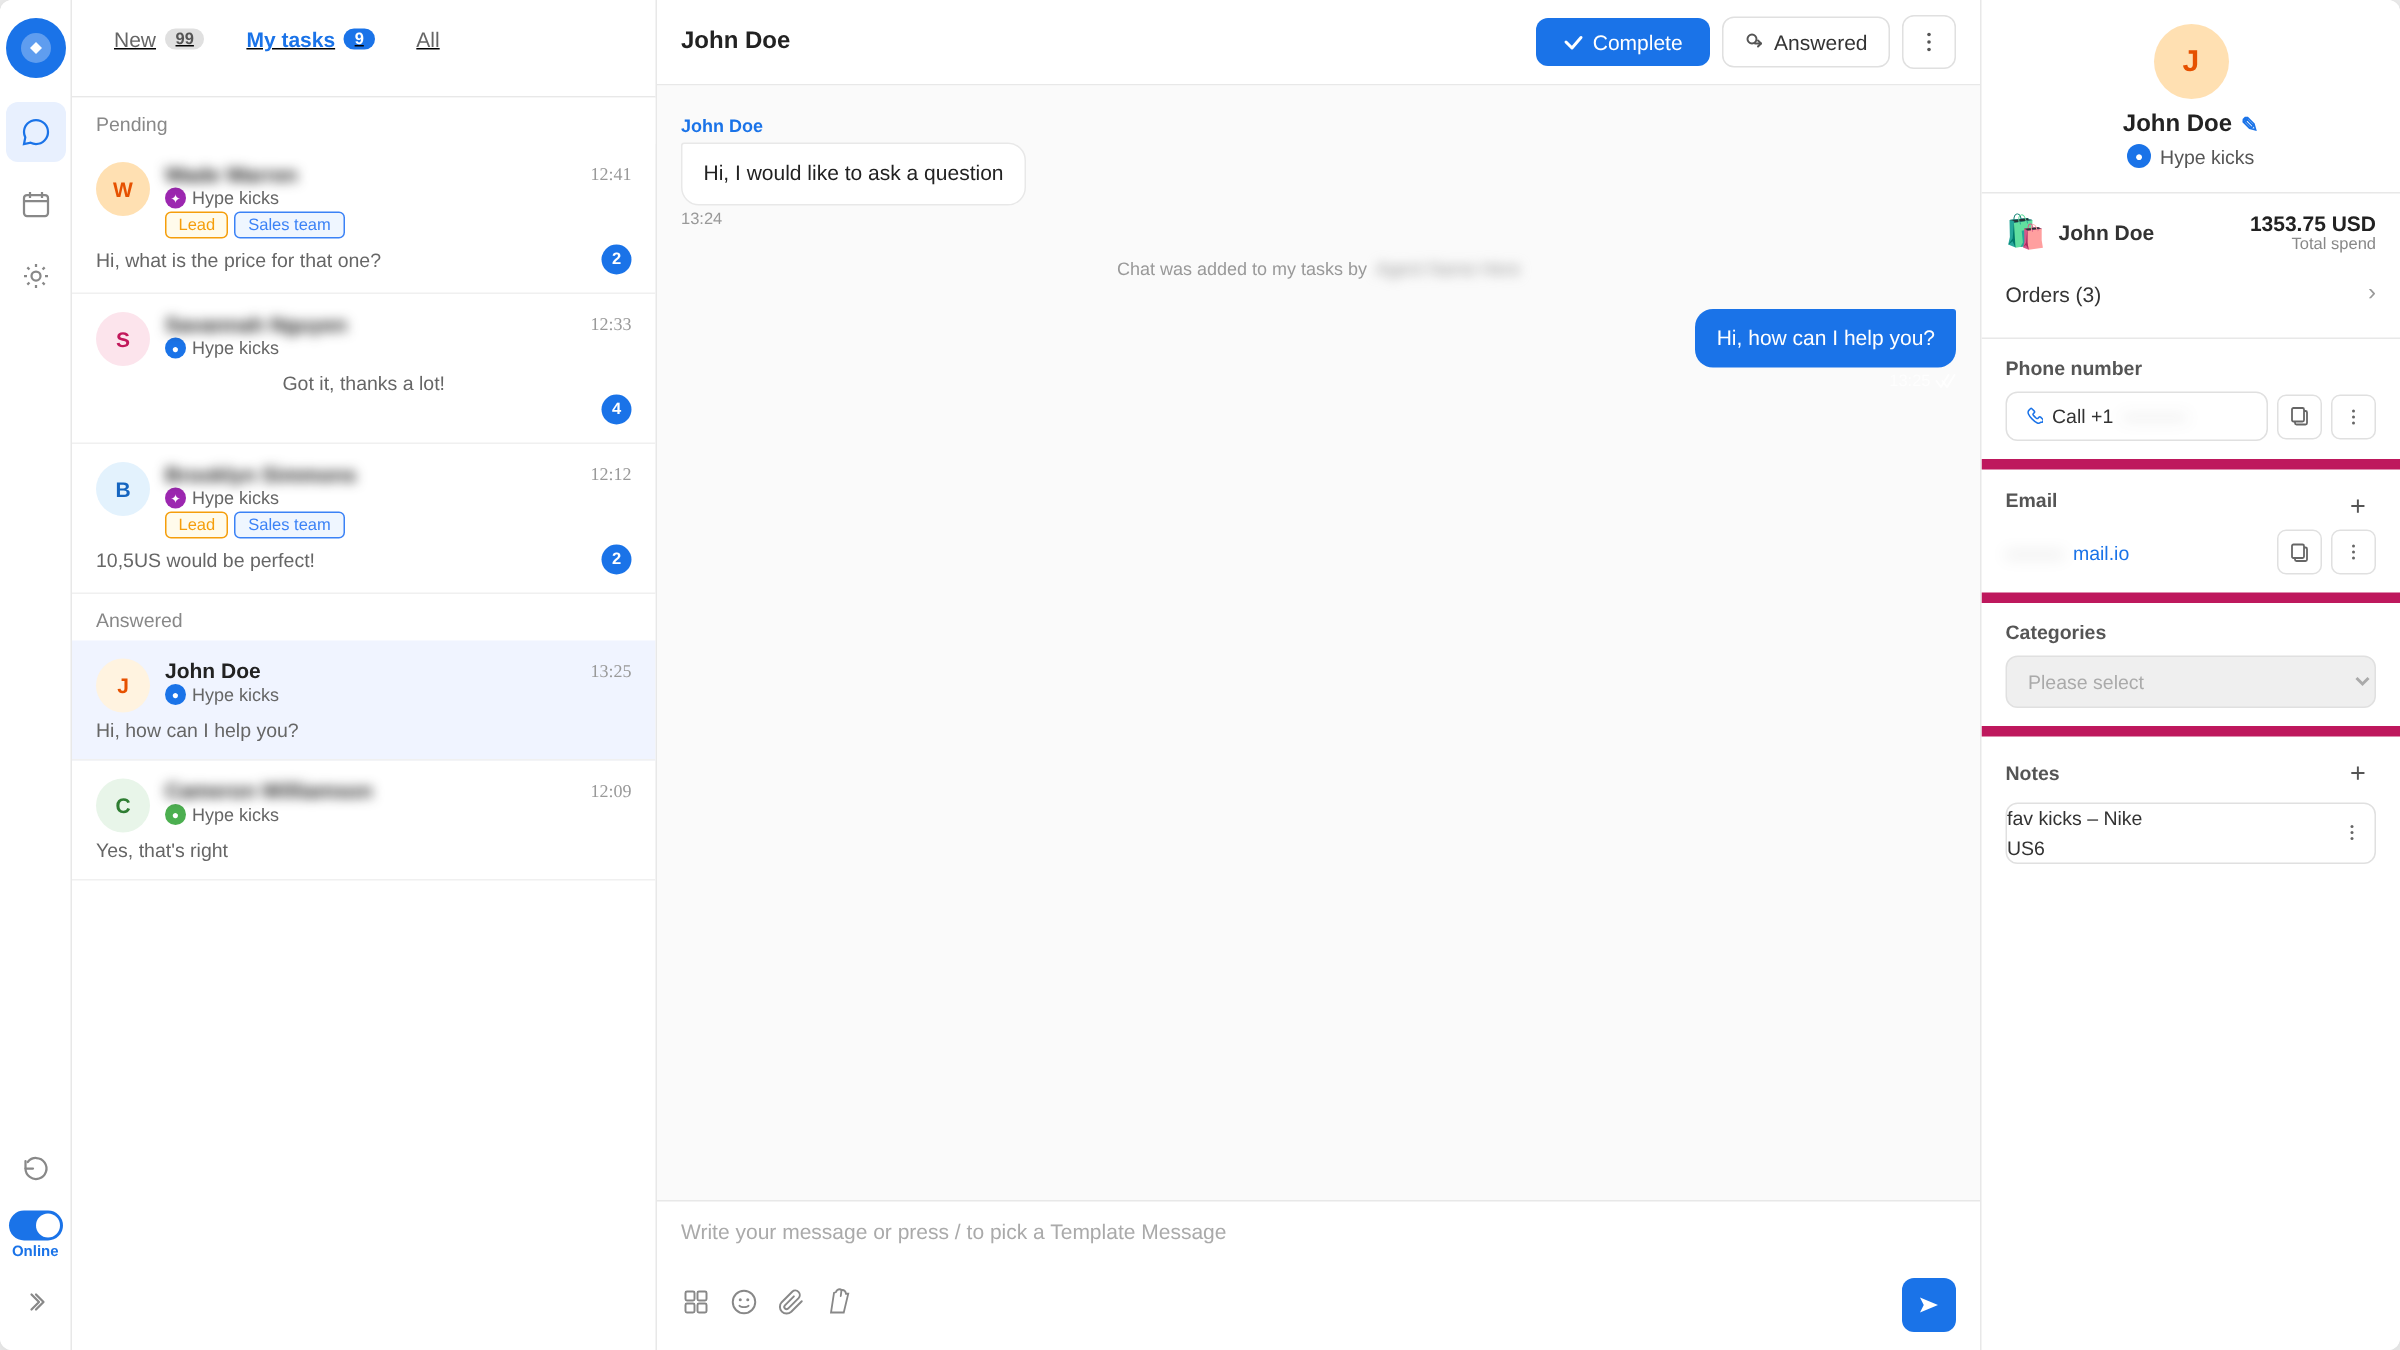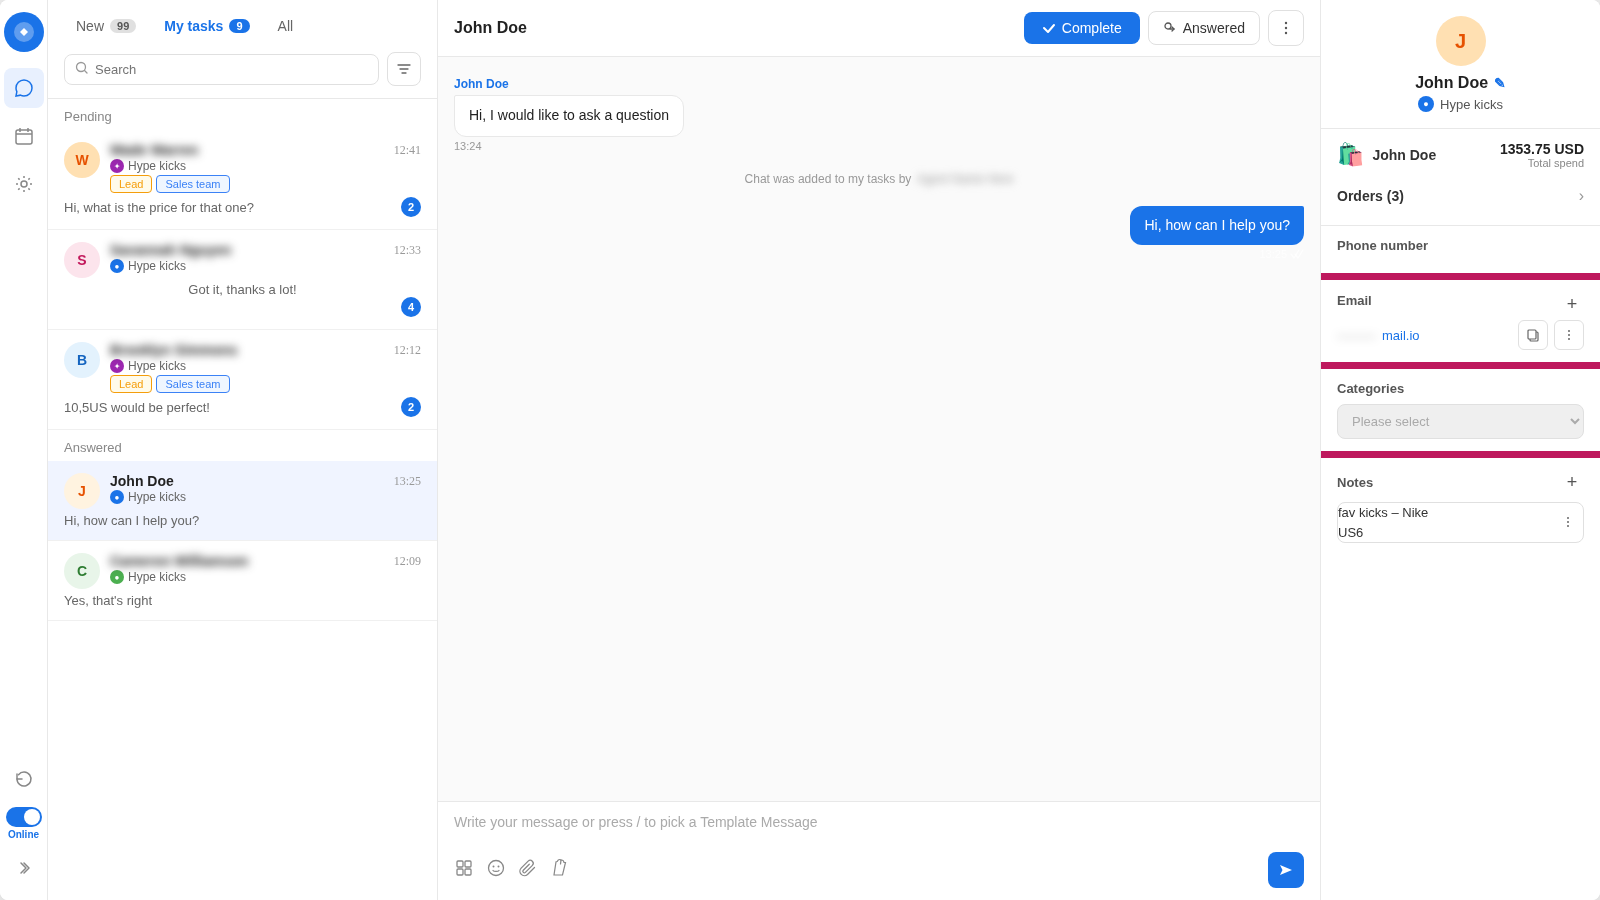--- a/index.html
+++ b/index.html
@@ -13,21 +13,21 @@
     .nav-icon.active { background: #e8f0fe; color: #1a73e8; }
     .nav-bottom { margin-top: auto; display: flex; flex-direction: column; align-items: center; gap: 8px; }
     .online-toggle { display: flex; flex-direction: column; align-items: center; gap: 2px; }
     .toggle-switch { width: 36px; height: 20px; background: #1a73e8; border-radius: 10px; position: relative; cursor: pointer; }
     .toggle-knob { width: 16px; height: 16px; background: #fff; border-radius: 50%; position: absolute; top: 2px; right: 2px; }
     .online-label { font-size: 10px; color: #1a73e8; font-weight: 600; }
 
     
     .conv-list { width: 390px; border-right: 1px solid #e8e8e8; display: flex; flex-direction: column; background: #fff; }
     .conv-header { padding: 12px 16px; border-bottom: 1px solid #e8e8e8; }
-    .tabs-row { display: flex; align-items: center; gap: 4px; margin-bottom: 12px; }
+    .tabs-row { display: flex; align-items: center; gap: 4px; margin-bottom: 12px; text-decoration: underline; }
     .tab { padding: 6px 12px; border-radius: 6px; cursor: pointer; font-size: 14px; color: #666; display: flex; align-items: center; gap: 6px; }
     .tab.active { color: #1a73e8; font-weight: 600; }
     .tab-badge { background: #1a73e8; color: #fff; border-radius: 10px; padding: 1px 7px; font-size: 11px; font-weight: 600; }
     .tab-badge.gray { background: #e0e0e0; color: #555; }
     .search-row { display: flex; align-items: center; gap: 8px; }
     .search-input-wrap { flex: 1; display: flex; align-items: center; border: 1px solid #e0e0e0; border-radius: 8px; padding: 6px 10px; gap: 6px; }
     .search-input-wrap input { border: none; outline: none; font-size: 13px; color: #333; width: 100%; background: transparent; }
     .search-input-wrap .search-icon { color: #999; font-size: 14px; }
     .filter-btn { width: 34px; height: 34px; border: 1px solid #e0e0e0; border-radius: 8px; display: flex; align-items: center; justify-content: center; cursor: pointer; color: #666; }
     .section-label { padding: 10px 16px 6px; font-size: 13px; color: #888; font-weight: 500; background: #fff; }
@@ -94,21 +94,21 @@
     .right-channel { display: flex; align-items: center; gap: 6px; font-size: 13px; color: #555; margin-top: 4px; }
     .shopify-section { padding: 12px 16px; border-bottom: 1px solid #e8e8e8; }
     .shopify-row { display: flex; align-items: center; justify-content: space-between; }
     .shopify-info { display: flex; align-items: center; gap: 8px; }
     .shopify-icon { font-size: 22px; }
     .shopify-name { font-size: 14px; font-weight: 600; color: #333; }
     .shopify-amount { text-align: right; }
     .shopify-total { font-size: 14px; font-weight: 600; color: #222; }
     .shopify-label { font-size: 11px; color: #888; }
     .orders-row { display: flex; align-items: center; justify-content: space-between; margin-top: 10px; padding: 8px 0; cursor: pointer; }
-    .orders-label { font-size: 14px; color: #333; font-weight: 700; }
+    .orders-label { font-size: 14px; color: #333; font-weight: 400; }
     .orders-arrow { color: #999; font-size: 16px; }
     .info-section { padding: 12px 16px; border-bottom: 7px solid #be185d; }
     .info-label { font-size: 13px; font-weight: 600; color: #555; margin-bottom: 8px; }
     .phone-row { display: flex; align-items: center; gap: 6px; }
     .phone-btn { flex: 1; border: 1px solid #e0e0e0; border-radius: 8px; padding: 8px 10px; font-size: 13px; display: flex; align-items: center; gap: 6px; cursor: pointer; color: #333; }
     .phone-blurred { filter: blur(5px); display: inline-block; }
     .icon-btn { width: 30px; height: 30px; border: 1px solid #e0e0e0; border-radius: 6px; display: flex; align-items: center; justify-content: center; cursor: pointer; color: #666; font-size: 14px; }
     .email-row { display: flex; align-items: center; justify-content: space-between; }
     .add-btn { width: 24px; height: 24px; display: flex; align-items: center; justify-content: center; cursor: pointer; color: #555; font-size: 18px; }
     .email-val { font-size: 13px; display: flex; align-items: center; gap: 6px; }
@@ -178,36 +178,20 @@
         <div class="tab">
           <span>New</span>
           <span class="tab-badge gray">99</span>
         </div>
         <div class="tab active">
           <span>My tasks</span>
           <span class="tab-badge">9</span>
         </div>
         <div class="tab">
           <span>All</span>
-        </div>
-      </div>
-      <div class="search-row">
-        <div class="search-input-wrap">
-          <span class="search-icon">
-            <svg width="14" height="14" viewBox="0 0 14 14" fill="none">
-              <circle cx="6" cy="6" r="4.5" stroke="#999" stroke-width="1.3"></circle>
-              <path d="M9.5 9.5l2.5 2.5" stroke="#999" stroke-width="1.3" stroke-linecap="round"></path>
-            </svg>
-          </span>
-          <input type="text" placeholder="Search" style="">
-        </div>
-        <div class="filter-btn">
-          <svg width="16" height="16" viewBox="0 0 16 16" fill="none">
-            <path d="M2 4h12M4 8h8M6 12h4" stroke="#666" stroke-width="1.3" stroke-linecap="round"></path>
-          </svg>
         </div>
       </div>
     </div>
 
     <div class="conv-items">
 
       <div class="section-label">Pending</div>
 
       <div class="conv-item">
         <div class="conv-item-header">
@@ -438,20 +422,42 @@
         </div>
       </div>
       <div class="orders-row">
         <span class="orders-label">Orders (3)</span>
         <span class="orders-arrow">›</span>
       </div>
     </div>
 
     <div class="info-section">
       <div class="info-label">Phone number</div>
+      <div class="phone-row">
+        <div class="phone-btn">
+          <svg width="14" height="14" viewBox="0 0 14 14" fill="none">
+              <path d="M12.5 10.5c-.6.6-1.4.9-2.3.5-1.2-.5-2.4-1.5-3.4-2.6-1-1-2-2.2-2.5-3.4C3.8 3.8 4.1 3 4.7 2.4l.9-.9c.3-.3.7-.3 1 0l1.6 1.6c.3.3.3.7 0 1l-.7.7c-.3.3-.3.7.1 1 .5.7 1.1 1.3 1.8 1.9.6.4 1 .4 1.3.1l.7-.7c.3-.3.7-.3 1 0l1.6 1.6c.3.3.3.7 0 1l-.5.8z" stroke="#1a73e8" stroke-width="1" fill="none"></path>
+            </svg>
+          <span>Call +1</span>
+          <span class="phone-blurred">··········</span>
+        </div>
+        <div class="icon-btn">
+          <svg width="13" height="13" viewBox="0 0 13 13" fill="none">
+              <rect x="3" y="3" width="8" height="9" rx="1" stroke="#666" stroke-width="1.2" fill="none"></rect>
+              <rect x="1" y="1" width="8" height="9" rx="1" stroke="#666" stroke-width="1.2" fill="white"></rect>
+            </svg>
+        </div>
+        <div class="icon-btn">
+          <svg width="14" height="14" viewBox="0 0 14 14" fill="none">
+              <circle cx="7" cy="3" r="1" fill="#666"></circle>
+              <circle cx="7" cy="7" r="1" fill="#666"></circle>
+              <circle cx="7" cy="11" r="1" fill="#666"></circle>
+            </svg>
+        </div>
+      </div>
     </div>
 
     <div class="info-section">
       <div class="email-row">
         <span class="info-label">Email</span>
         <span class="add-btn">+</span>
       </div>
       <div style="display:flex;align-items:center;gap:6px;margin-top:4px;">
         <span class="email-val">
           <span class="email-blurred">·········</span>

